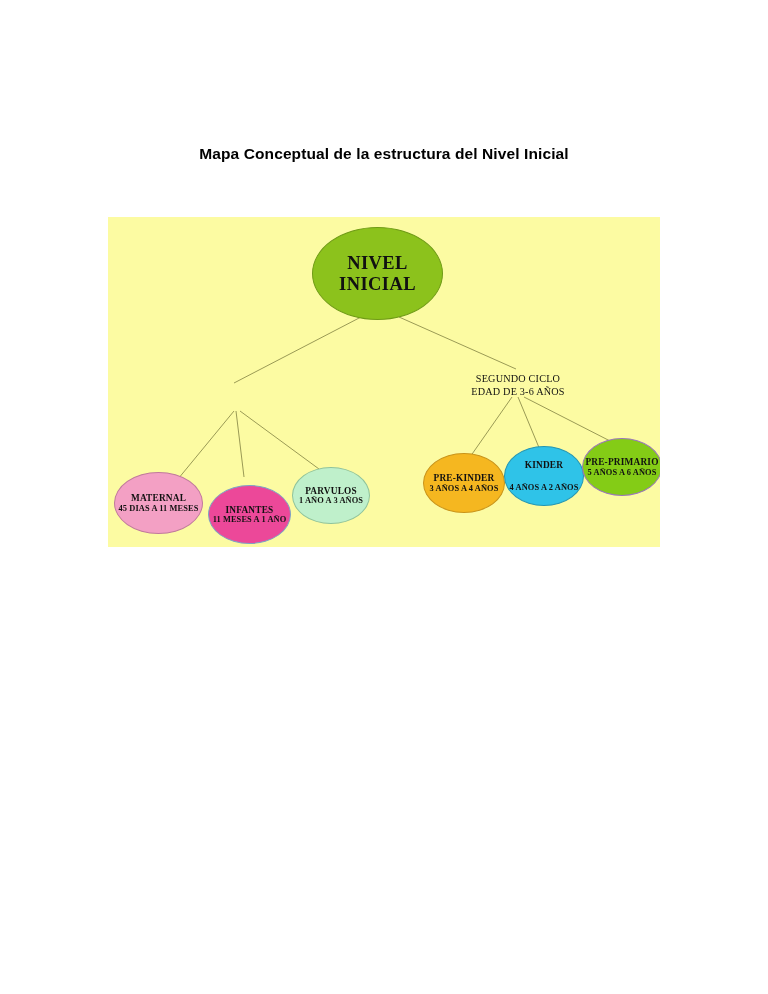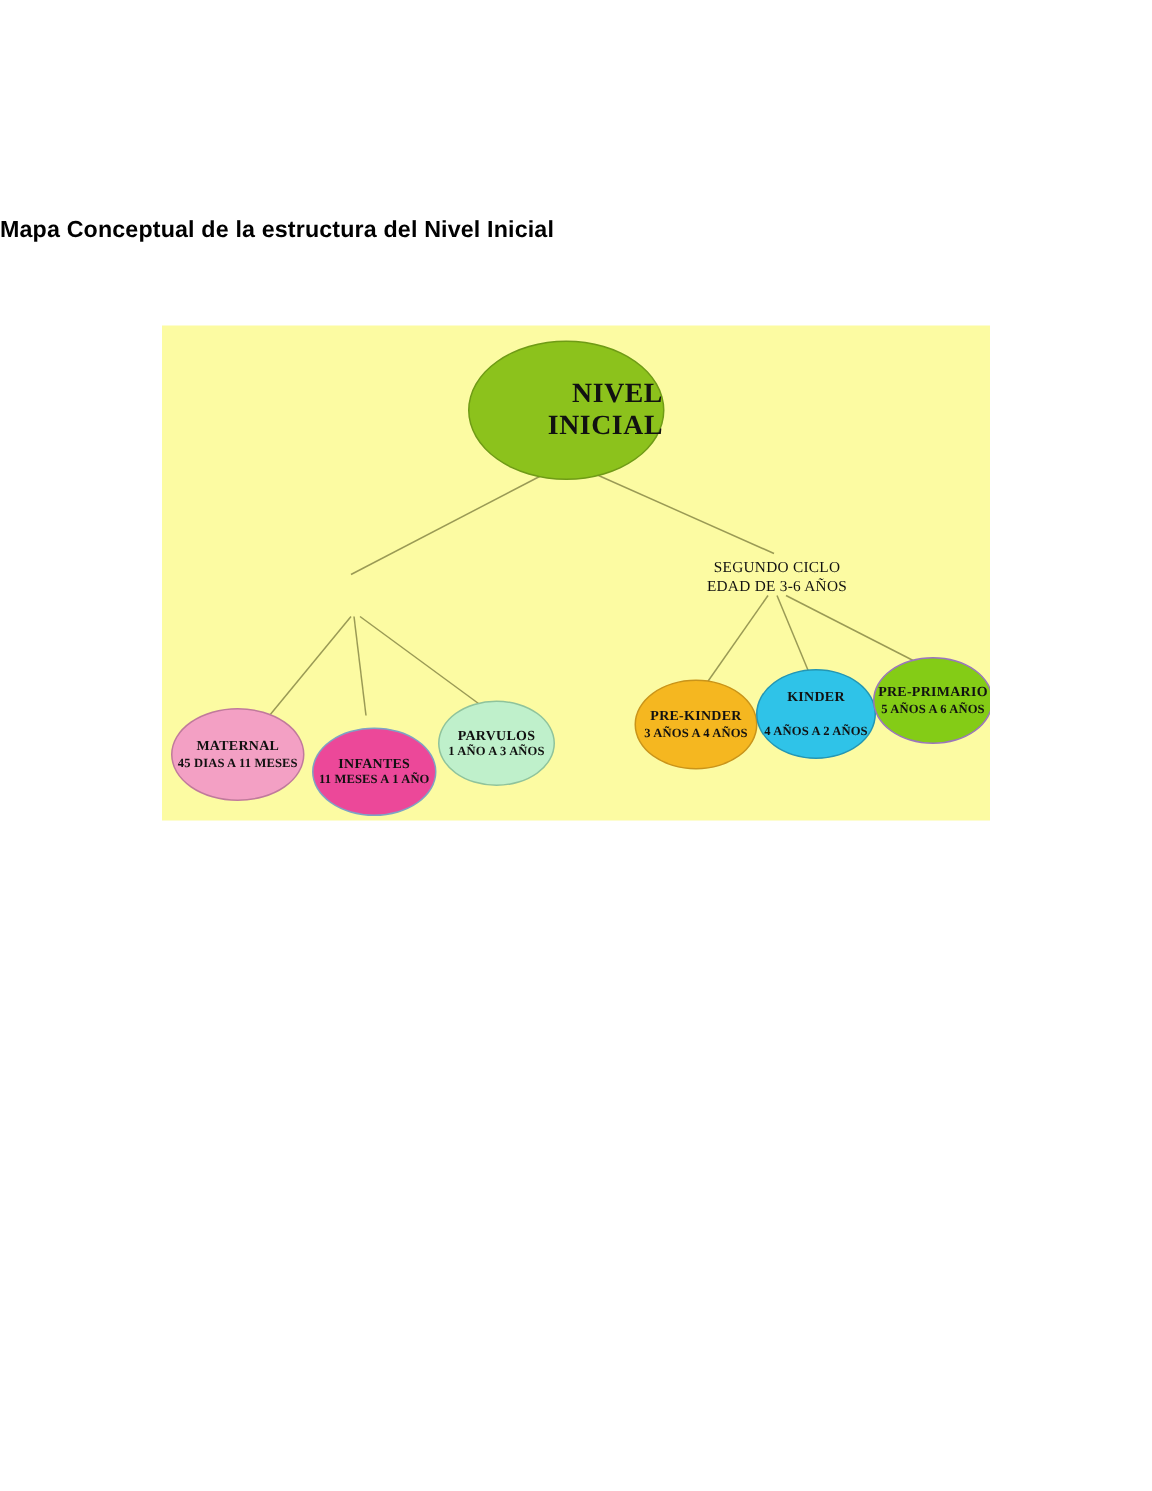--- a/index.html
+++ b/index.html
@@ -15,21 +15,21 @@
     font-family: "Liberation Sans", sans-serif;
     overflow: hidden;
   }
 
   
   #doc-title {
     position: absolute;
     left: 0;
     top: 145px;
     width: 768px;
-    text-align: left;
+    text-align: center;
     font-family: "Liberation Sans", sans-serif;
     font-size: 15.5px;
     font-weight: bold;
     color: #000000;
     letter-spacing: 0.1px;
     white-space: nowrap;
   }
 
   
   #diagram-canvas {
@@ -58,21 +58,21 @@
     display: flex;
     flex-direction: column;
     align-items: center;
     justify-content: center;
     text-align: center;
     font-family: "Liberation Serif", serif;
     color: #111111;
     line-height: 1.12;
     z-index: 3;
   }
-  .node .l1 { font-weight: bold; display: block; text-align: right; }
+  .node .l1 { font-weight: bold; display: block; }
   .node .l2 { font-weight: bold; display: block; }
 
   
   #node-root {
     left: 204px;
     top: 10px;
     width: 131px;
     height: 93px;
     background: #8CC21C;
     border: 1px solid #6f9b16;

